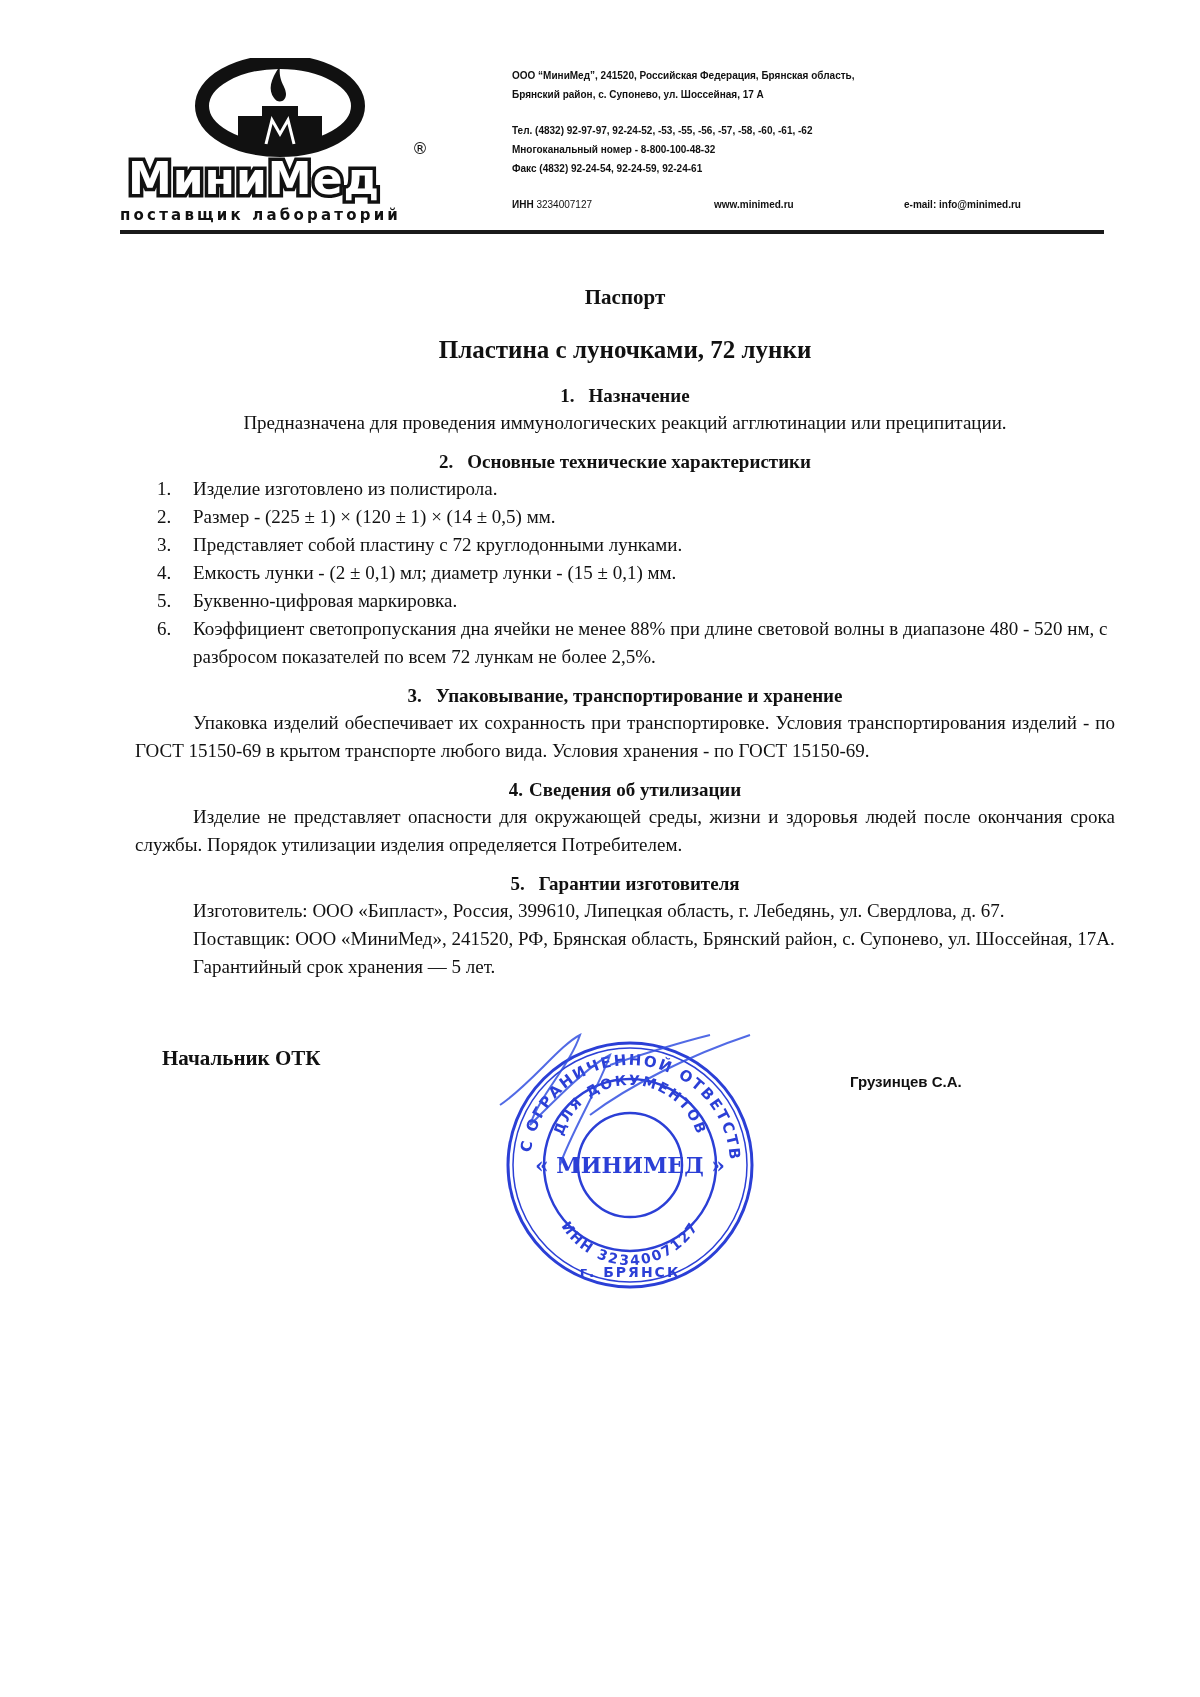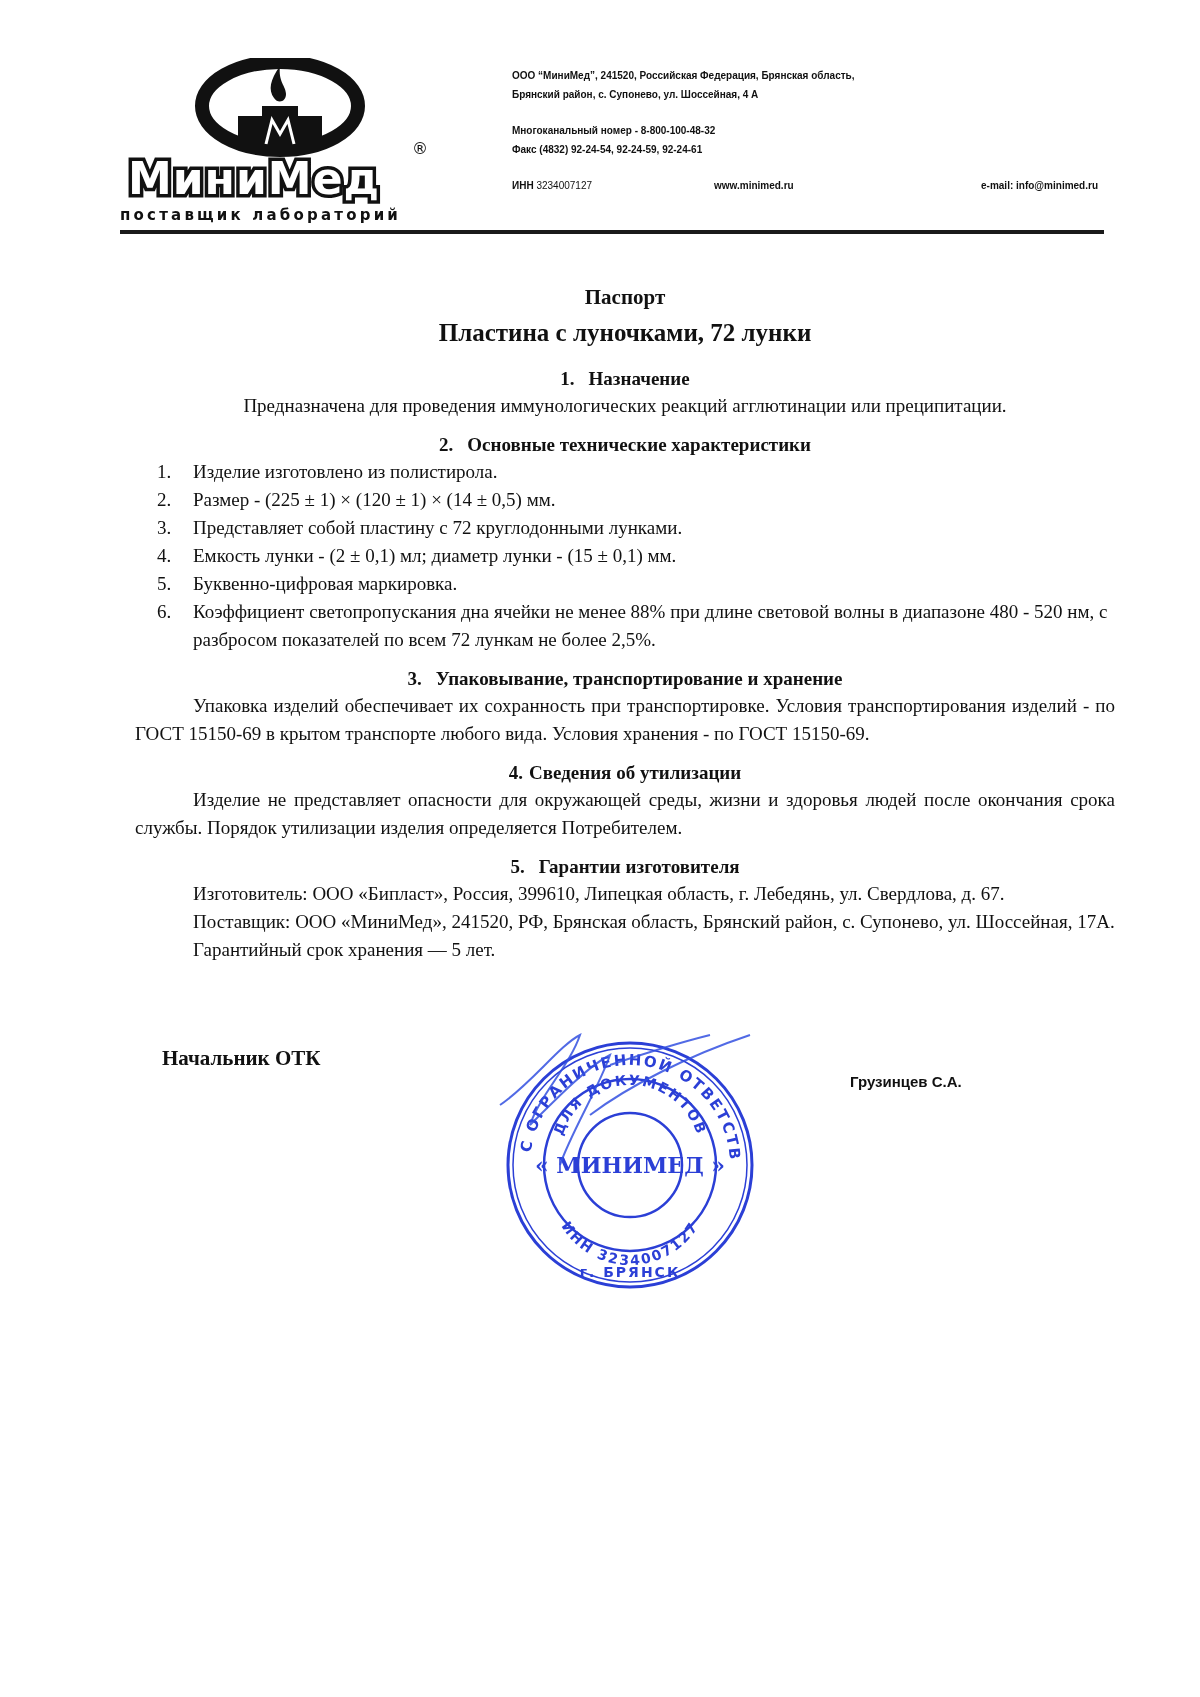--- a/index.html
+++ b/index.html
@@ -9,28 +9,28 @@
   
   .logo { position: absolute; left: 120px; top: 58px; width: 330px; height: 170px; }
   .logo svg { display: block; }
   .company { position: absolute; left: 512px; top: 66px; width: 600px;
     font-family: "Liberation Sans", sans-serif; font-weight: bold; font-size: 10px; line-height: 19px; color: #111; }
   .company .gap { height: 17px; }
   .company .row { display: flex; }
   .company .inn { width: 190px; }
   .company .inn .num { font-weight: normal; }
   .company .web { width: 190px; margin-left: 12px; }
-  .company .mail { flex: 1; text-align: right; padding-right: 14px; }
+  .company .mail { flex: 1; text-align: left; padding-right: 14px; }
   .rule { position: absolute; left: 120px; top: 230px; width: 984px; height: 4px; background: #1a1a1a; }
 
   
   .doc { position: absolute; left: 135px; top: 282px; width: 980px;
     font-family: "Liberation Serif", serif; font-size: 19px; line-height: 28px; color: #111; }
   .center { text-align: center; }
-  .h-pass { font-weight: bold; font-size: 21px; line-height: 30px; margin-bottom: 4px; }
+  .h-pass { font-weight: bold; font-size: 21px; line-height: 30px; margin-bottom: 21px; }
   .h-title { font-weight: bold; font-size: 25px; line-height: 34px; margin-bottom: 2px; }
   .h-sec { font-weight: bold; font-size: 19px; line-height: 26px; margin-top: 16px; }
   .h-sec .n { margin-right: 14px; }
   .gapsec { margin-top: 12px; }
   ol.specs { list-style: none; margin: 0; padding: 0; }
   ol.specs li { display: flex; }
   ol.specs li .num { width: 36px; flex: none; padding-left: 22px; }
   ol.specs li .txt { flex: 1; }
   .para { text-align: justify; text-indent: 58px; }
 
@@ -59,22 +59,23 @@
       <path d="M146 86 L152 62 L160 76 L168 62 L174 86" fill="none" stroke="#fff" stroke-width="3"></path>
 
       <text x="8" y="136" font-family="DejaVu Sans, sans-serif" font-weight="bold" font-size="44" fill="#fff" stroke="#111" stroke-width="7" paint-order="stroke" letter-spacing="1">МиниМед</text>
       <text x="292" y="96" font-family="DejaVu Sans, sans-serif" font-size="16" fill="#111">®</text>
       <text x="0" y="162" font-family="DejaVu Sans, sans-serif" font-weight="bold" font-size="15" letter-spacing="3.2" fill="#111">поставщик лабораторий</text>
     </svg>
   </div>
 
   <div class="company">
     <div>ООО “МиниМед”, 241520, Российская Федерация, Брянская область,</div>
-    <div>Брянский район, с. Супонево, ул. Шоссейная, 4 А</div>
+    <div>Брянский район, с. Супонево, ул. Шоссейная, 17 А</div>
     <div class="gap"></div>
+    <div>Тел. (4832) 92-97-97, 92-24-52, -53, -55, -56, -57, -58, -60, -61, -62</div>
     <div>Многоканальный номер - 8-800-100-48-32</div>
     <div>Факс (4832) 92-24-54, 92-24-59, 92-24-61</div>
     <div class="gap"></div>
     <div class="row">
       <div class="inn">
         <span>ИНН</span>
         <span class="num">3234007127</span>
       </div>
       <div class="web">www.minimed.ru</div>
       <div class="mail">e-mail: info@minimed.ru</div>

